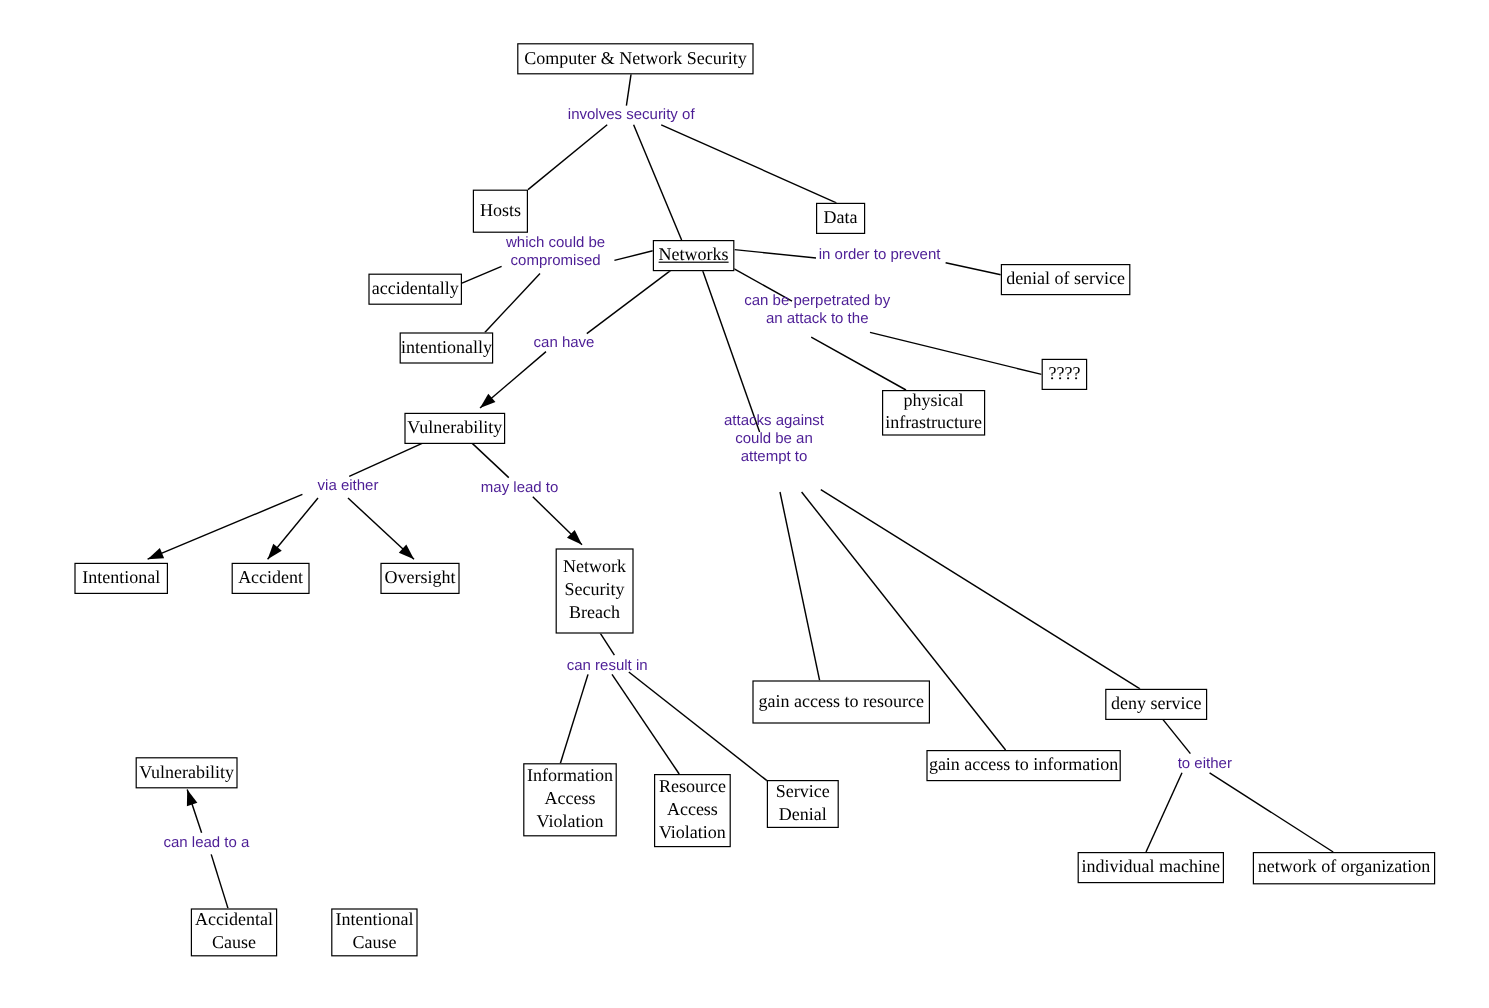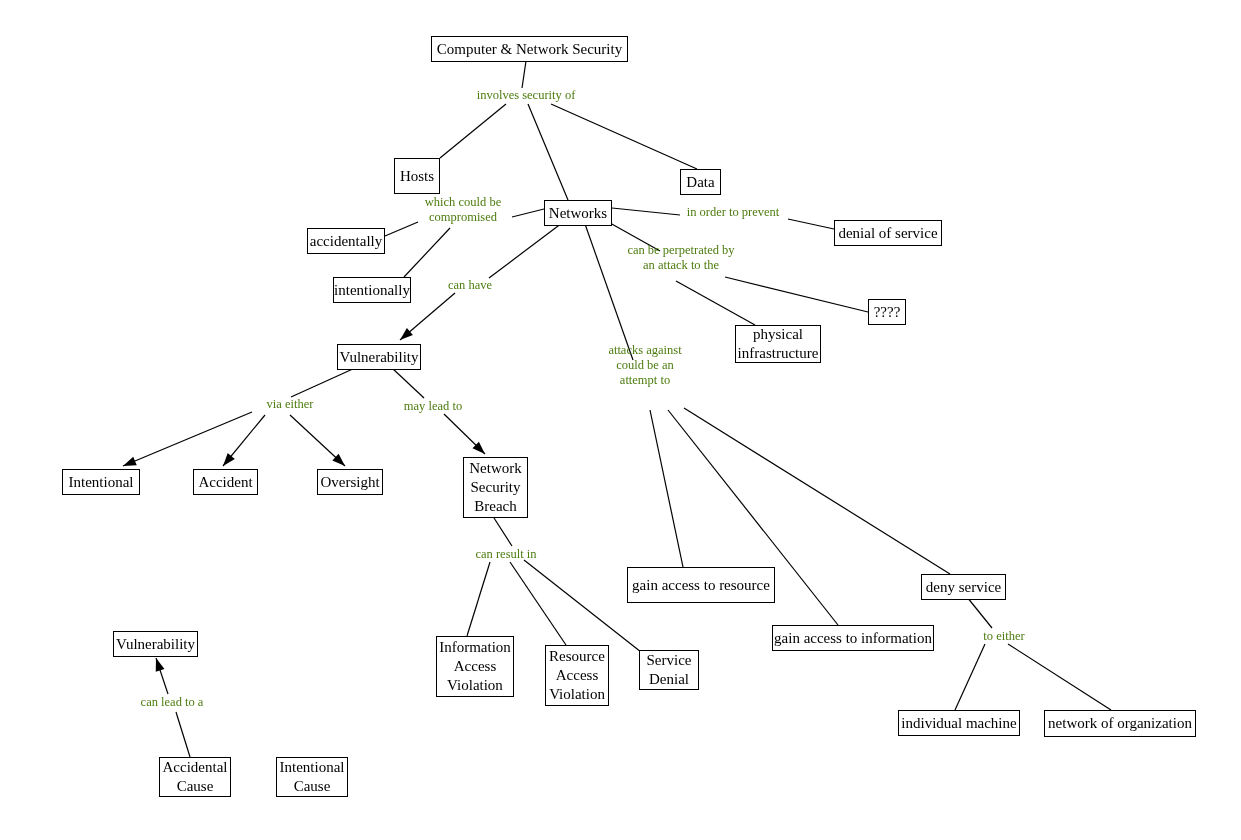--- a/index.html
+++ b/index.html
@@ -37,24 +37,24 @@
     display: flex;
     flex-direction: column;
     align-items: center;
     justify-content: center;
     padding: 12px 5px;
     white-space: pre;
   }
   .node .ln { display: block; }
   .link-label {
     position: absolute;
-    font-family: Liberation Serif, serif;
+    font-family: Liberation Sans, sans-serif;
     font-size: 12.5px;
     line-height: 15px;
-    color: #4d7c0f;
+    color: #4c1d95;
     background: transparent;
     text-align: center;
     white-space: pre;
     transform: translateX(-50%);
   }
   .link-label .ln { display: block; }
 </style>
 </head>
 <body>
 
@@ -107,31 +107,31 @@
     <div class="link-label" style="left: 470px; top: 277.5px;"><span class="ln">can have</span></div>
     <div class="link-label" style="left: 645px; top: 342.5px;"><span class="ln">attacks against</span><span class="ln">could be an</span><span class="ln">attempt to</span></div>
     <div class="link-label" style="left: 275px; top: 396.5px; margin-left: 15px;"><span class="ln">via either</span></div>
     <div class="link-label" style="left: 433px; top: 398.5px;"><span class="ln">may lead to</span></div>
     <div class="link-label" style="left: 506px; top: 546.5px;"><span class="ln">can result in</span></div>
     <div class="link-label" style="left: 1004px; top: 628.5px;"><span class="ln">to either</span></div>
     <div class="link-label" style="left: 172px; top: 694.5px;"><span class="ln">can lead to a</span></div>
     <div class="node" style="left: 431px; top: 36px; width: 197px; height: 25px;"><span class="ln">Computer &amp; Network Security</span></div>
     <div class="node" style="left: 394px; top: 158px; width: 46px; height: 36px;"><span class="ln">Hosts</span></div>
     <div class="node" style="left: 680px; top: 169px; width: 41px; height: 23px;"><span class="ln">Data</span></div>
-    <div class="node" style="left: 544px; top: 200px; width: 68px; height: 16px;"><span class="ln">Networks</span></div>
+    <div class="node" style="left: 544px; top: 200px; width: 68px; height: 16px; text-decoration: underline;"><span class="ln">Networks</span></div>
     <div class="node" style="left: 307px; top: 228px; width: 78px; height: 23px;"><span class="ln">accidentally</span></div>
     <div class="node" style="left: 333px; top: 277px; width: 78px; height: 23px;"><span class="ln">intentionally</span></div>
     <div class="node" style="left: 834px; top: 220px; width: 108px; height: 23px;"><span class="ln">denial of service</span></div>
     <div class="node" style="left: 868px; top: 299px; width: 38px; height: 22px;"><span class="ln">????</span></div>
     <div class="node" style="left: 735px; top: 325px; width: 86px; height: 38px;"><span class="ln">physical</span><span class="ln">infrastructure</span></div>
     <div class="node" style="left: 337px; top: 344px; width: 84px; height: 24px;"><span class="ln">Vulnerability</span></div>
     <div class="node" style="left: 62px; top: 469px; width: 78px; height: 23px;"><span class="ln">Intentional</span></div>
     <div class="node" style="left: 193px; top: 469px; width: 65px; height: 23px;"><span class="ln">Accident</span></div>
     <div class="node" style="left: 317px; top: 469px; width: 66px; height: 23px;"><span class="ln">Oversight</span></div>
-    <div class="node" style="left: 463px; top: 457px; width: 65px; height: 61px;"><span class="ln">Network</span><span class="ln">Security</span><span class="ln">Breach</span></div>
+    <div class="node" style="left: 463px; top: 457px; width: 65px; height: 71px;"><span class="ln">Network</span><span class="ln">Security</span><span class="ln">Breach</span></div>
     <div class="node" style="left: 627px; top: 567px; width: 148px; height: 36px;"><span class="ln">gain access to resource</span></div>
     <div class="node" style="left: 772px; top: 625px; width: 162px; height: 23px;"><span class="ln">gain access to information</span></div>
     <div class="node" style="left: 921px; top: 574px; width: 85px; height: 23px;"><span class="ln">deny service</span></div>
     <div class="node" style="left: 436px; top: 636px; width: 78px; height: 61px;"><span class="ln">Information</span><span class="ln">Access</span><span class="ln">Violation</span></div>
     <div class="node" style="left: 545px; top: 645px; width: 64px; height: 61px;"><span class="ln">Resource</span><span class="ln">Access</span><span class="ln">Violation</span></div>
     <div class="node" style="left: 639px; top: 650px; width: 60px; height: 40px;"><span class="ln">Service</span><span class="ln">Denial</span></div>
     <div class="node" style="left: 898px; top: 710px; width: 122px; height: 23px;"><span class="ln">individual machine</span></div>
     <div class="node" style="left: 1044px; top: 710px; width: 152px; height: 27px;"><span class="ln">network of organization</span></div>
     <div class="node" style="left: 113px; top: 631px; width: 85px; height: 24px;"><span class="ln">Vulnerability</span></div>
     <div class="node" style="left: 159px; top: 757px; width: 72px; height: 40px;"><span class="ln">Accidental</span><span class="ln">Cause</span></div>

